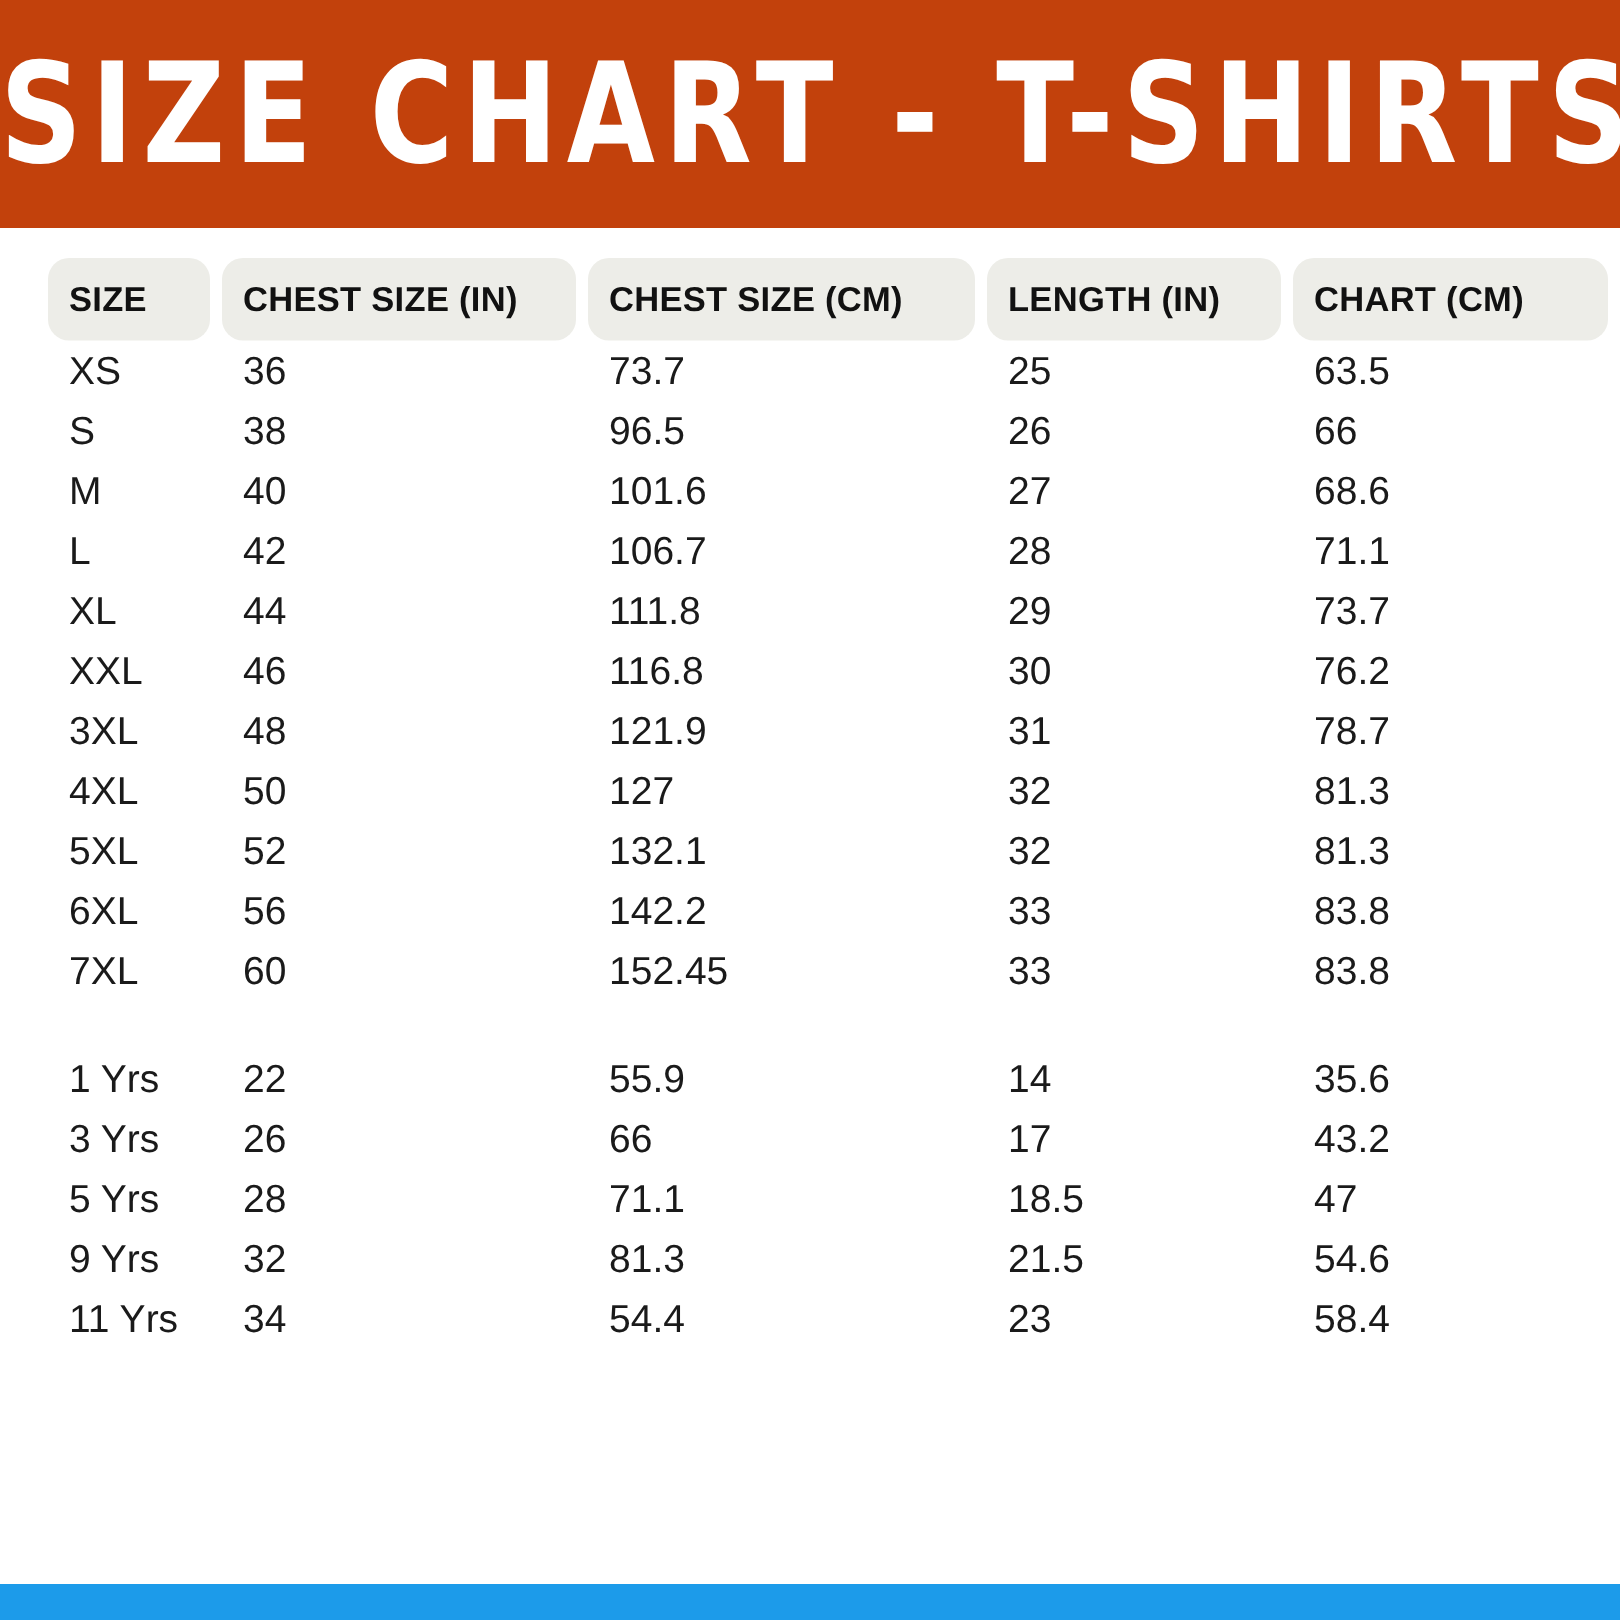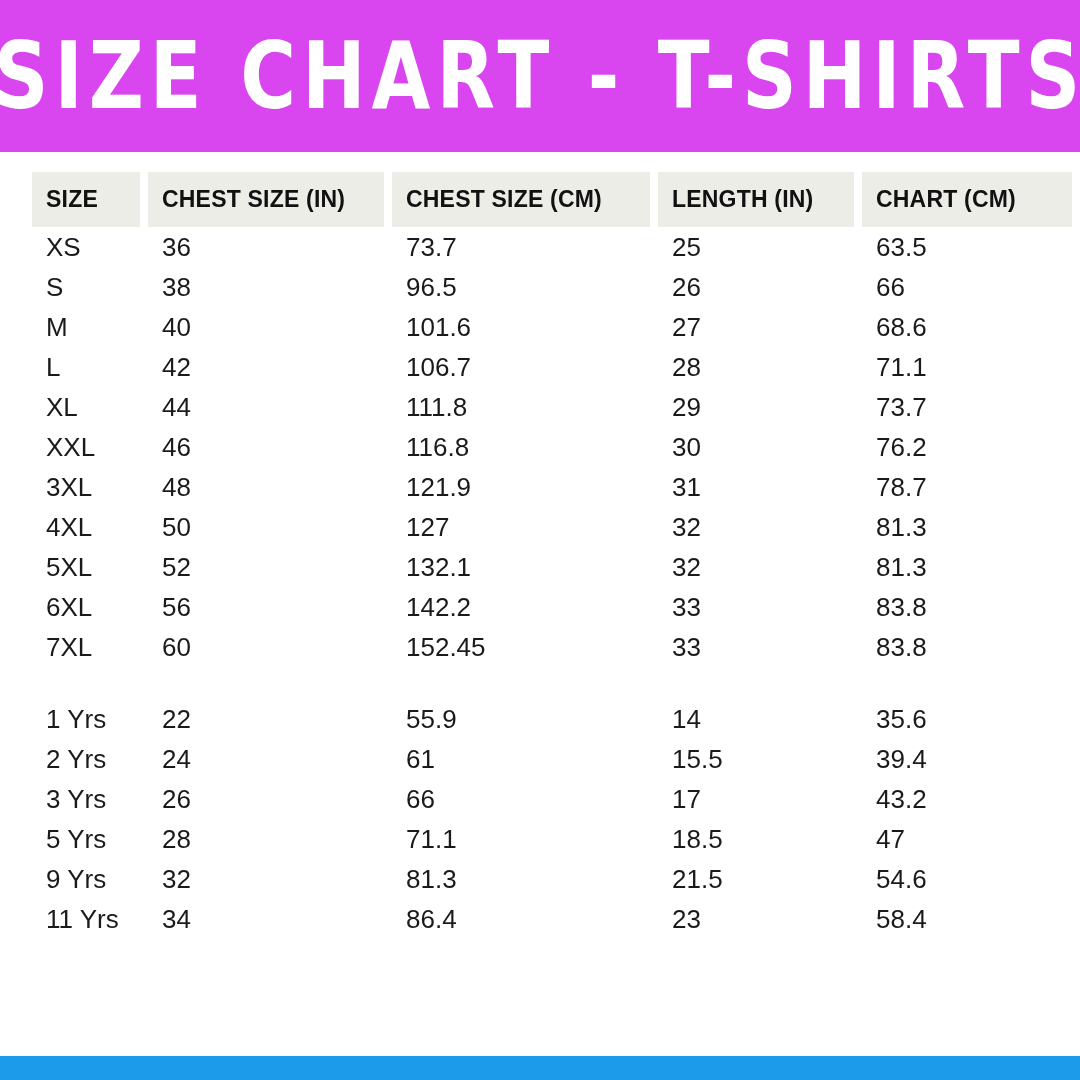--- a/index.html
+++ b/index.html
@@ -13,25 +13,25 @@
   .page {
     position: relative;
     width: 1080px;
     height: 1080px;
     background: #ffffff;
     display: flex;
     flex-direction: column;
   }
   
   .header {
-    background: #d946ef;
+    background: #c2410c;
     height: 152px;
     display: flex;
     align-items: center;
-    justify-content: center;
+    justify-content: flex-start;
     flex: 0 0 auto;
   }
   .header-title {
     color: #ffffff;
     font-family: "DejaVu Sans", sans-serif;
     font-weight: bold;
     font-size: 76px;
     letter-spacing: 6px;
     line-height: 1;
     text-align: center;
@@ -51,20 +51,21 @@
   }
   table.size-table th {
     background: #EDEDE8;
     color: #111111;
     font-size: 23px;
     font-weight: bold;
     text-align: left;
     padding: 14px 14px;
     letter-spacing: 0.2px;
     white-space: nowrap;
+    border-radius: 14px;
   }
   table.size-table td {
     font-size: 26px;
     color: #1a1a1a;
     padding: 4.5px 14px;
     font-weight: normal;
     white-space: nowrap;
   }
   col.c-size    { width: 108px; }
   col.c-chestin { width: 236px; }
@@ -194,27 +195,20 @@
       </tbody>
       <tbody>
         <tr>
           <td>1 Yrs</td>
           <td>22</td>
           <td>55.9</td>
           <td>14</td>
           <td>35.6</td>
         </tr>
         <tr>
-          <td>2 Yrs</td>
-          <td>24</td>
-          <td>61</td>
-          <td>15.5</td>
-          <td>39.4</td>
-        </tr>
-        <tr>
           <td>3 Yrs</td>
           <td>26</td>
           <td>66</td>
           <td>17</td>
           <td>43.2</td>
         </tr>
         <tr>
           <td>5 Yrs</td>
           <td>28</td>
           <td>71.1</td>
@@ -224,21 +218,21 @@
         <tr>
           <td>9 Yrs</td>
           <td>32</td>
           <td>81.3</td>
           <td>21.5</td>
           <td>54.6</td>
         </tr>
         <tr>
           <td>11 Yrs</td>
           <td>34</td>
-          <td>86.4</td>
+          <td>54.4</td>
           <td>23</td>
           <td>58.4</td>
         </tr>
       </tbody>
     </table>
   </div>
 
   <div class="footer"></div>
 </div>
 

